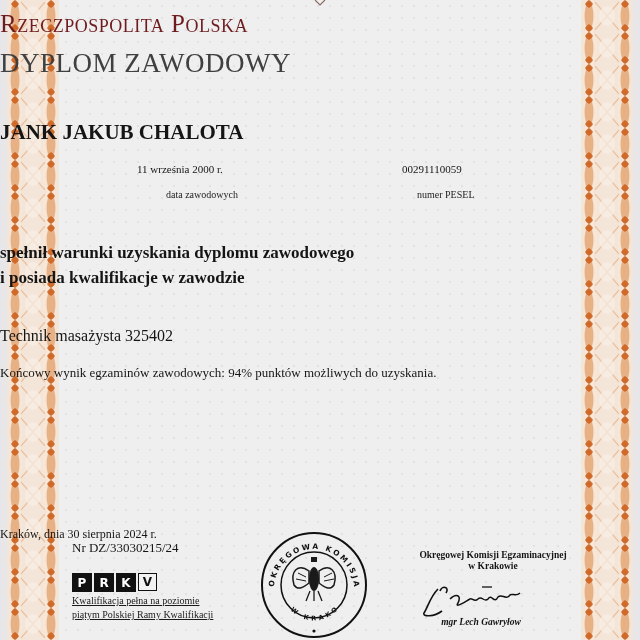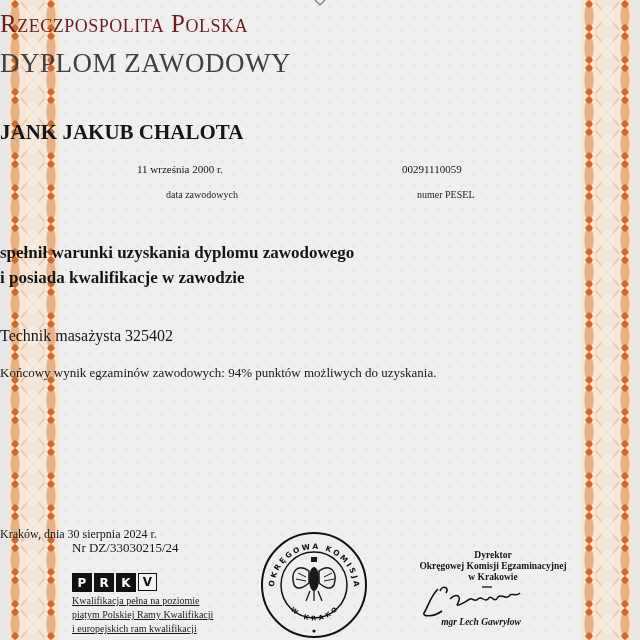--- a/index.html
+++ b/index.html
@@ -110,21 +110,20 @@
 
 <div class="prkv">
   <div class="cell">P</div>
   <div class="cell">R</div>
   <div class="cell">K</div>
   <div class="cell lvl">V</div>
 </div>
 <div class="prkv-desc">
   <div>Kwalifikacja pełna na poziomie</div>
   <div>piątym Polskiej Ramy Kwalifikacji</div>
-  <div>i europejskich ram kwalifikacji</div>
 </div>
 
 <svg class="seal" viewBox="0 0 112 113">
   <defs>
     <path id="sealArc" d="M 16 62 A 40 40 0 1 1 96 62"></path>
     <path id="sealArcB" d="M 30 80 A 32 32 0 0 0 82 80"></path>
   </defs>
   <circle cx="56" cy="58" r="52" fill="none" stroke="#111" stroke-width="2"></circle>
   <circle cx="56" cy="58" r="33" fill="none" stroke="#111" stroke-width="1.5"></circle>
   <text font-family="DejaVu Sans, sans-serif" font-size="7.5" font-weight="bold" fill="#111" letter-spacing="2.2">
@@ -138,21 +137,20 @@
     <ellipse cx="56" cy="52" rx="5" ry="12" stroke="none"></ellipse>
     <path d="M51 44 C 40 36, 32 44, 36 58 C 40 64, 46 60, 51 56 Z" fill="none" stroke-width="1.5"></path>
     <path d="M61 44 C 72 36, 80 44, 76 58 C 72 64, 66 60, 61 56 Z" fill="none" stroke-width="1.5"></path>
     <path d="M40 46 l8 4 M38 52 l10 2 M74 46 l-8 4 M76 52 l-10 2" stroke-width="1"></path>
     <path d="M52 64 l-4 10 M60 64 l4 10 M56 64 v10" stroke-width="1.3"></path>
   </g>
   <circle cx="56" cy="104" r="1.6" fill="#111"></circle>
 </svg>
 
 <div class="dir">
-  <div>Dyrektor</div>
   <div>Okręgowej Komisji Egzaminacyjnej</div>
   <div>w Krakowie</div>
 </div>
 <svg class="sign" viewBox="0 0 120 36">
   <path d="M18 6 C 10 14, 8 24, 4 30 C 2 34, 14 34, 22 28 M20 8 C 22 2, 30 4, 26 10" stroke="#111" stroke-width="1.6" fill="none"></path>
   <path d="M30 16 c 6 -6, 12 -4, 8 4 c -4 6, 8 -2, 12 -4 c 2 -2, 4 4, 8 0 c 4 -4, 6 4, 10 0 c 4 -6, 6 6, 10 -2 c 4 -4, 8 4, 12 -2 c 2 -2, 6 2, 10 -2" stroke="#111" stroke-width="1.5" fill="none"></path>
   <path d="M62 4 h10" stroke="#111" stroke-width="1.3"></path>
 </svg>
 <div class="signer">mgr Lech Gawryłow</div>
 

